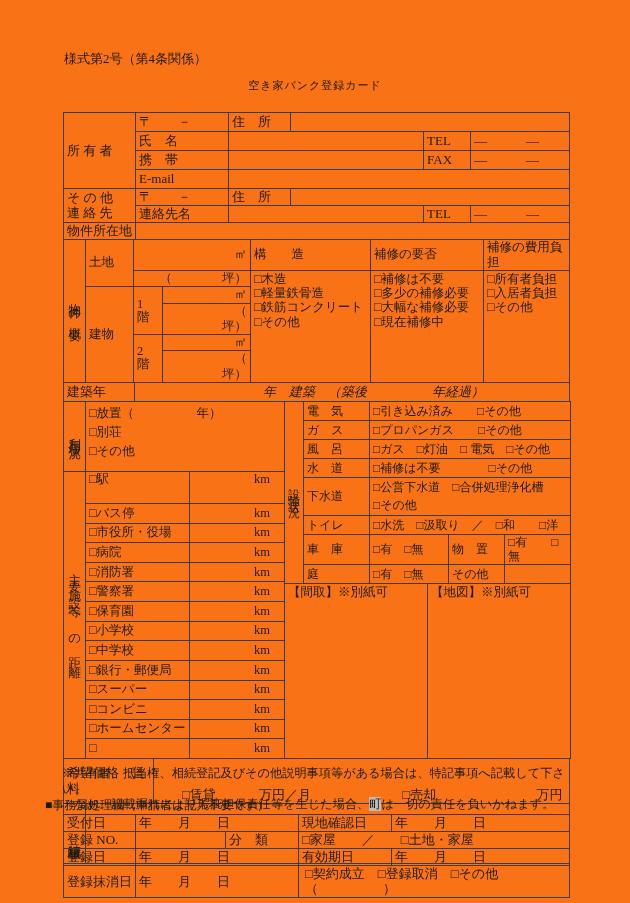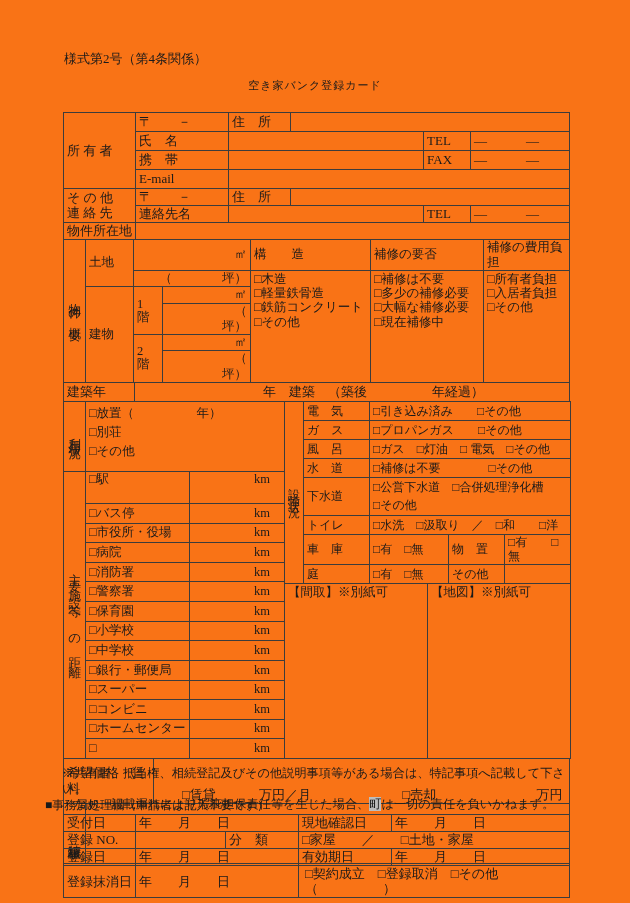--- a/index.html
+++ b/index.html
@@ -19,21 +19,21 @@
   td { border: 1px solid #3c3c3c; padding: 0 3px; overflow: hidden; line-height: 1.22; font-size: 13px; }
   .c { } .r { text-align: right; }
   .pre { white-space: pre-line; } .top { vertical-align: top; }
   .vcell { text-align: center; vertical-align: middle; padding: 0; }
   .vtext { writing-mode: vertical-rl; text-orientation: upright; display: inline-block; line-height: 1; }
   .ls1 { letter-spacing: 1px; } .ls2 { letter-spacing: 3px; } .ls6 { letter-spacing: 6px; } .ls8 { letter-spacing: 8px; }
 
   .band-b td { font-size: 12.5px; }
   .band-b .opts { line-height: 14.2px; padding-top: 1px; }
   .floor { line-height: 1.05; font-size: 12.5px; }
-  .built-val { padding-left: 128px; }
+  .built-val { padding-left: 128px; font-style: italic; }
 
   .band-d { display: flex; margin-top: -1px; width: 506px; }
   .band-d table.left-t { width: 221px; }
   .rightcol { width: 286px; margin-left: -1px; }
   .rightcol table { width: 286px; }
   .rightcol td { font-size: 12px; }
   .fac td { font-size: 12.5px; }
   .km { padding-right: 14px; }
   .bigcell { vertical-align: top; height: 175px; }
   .bigcell .cap { padding-top: 1px; font-size: 12.5px; }

